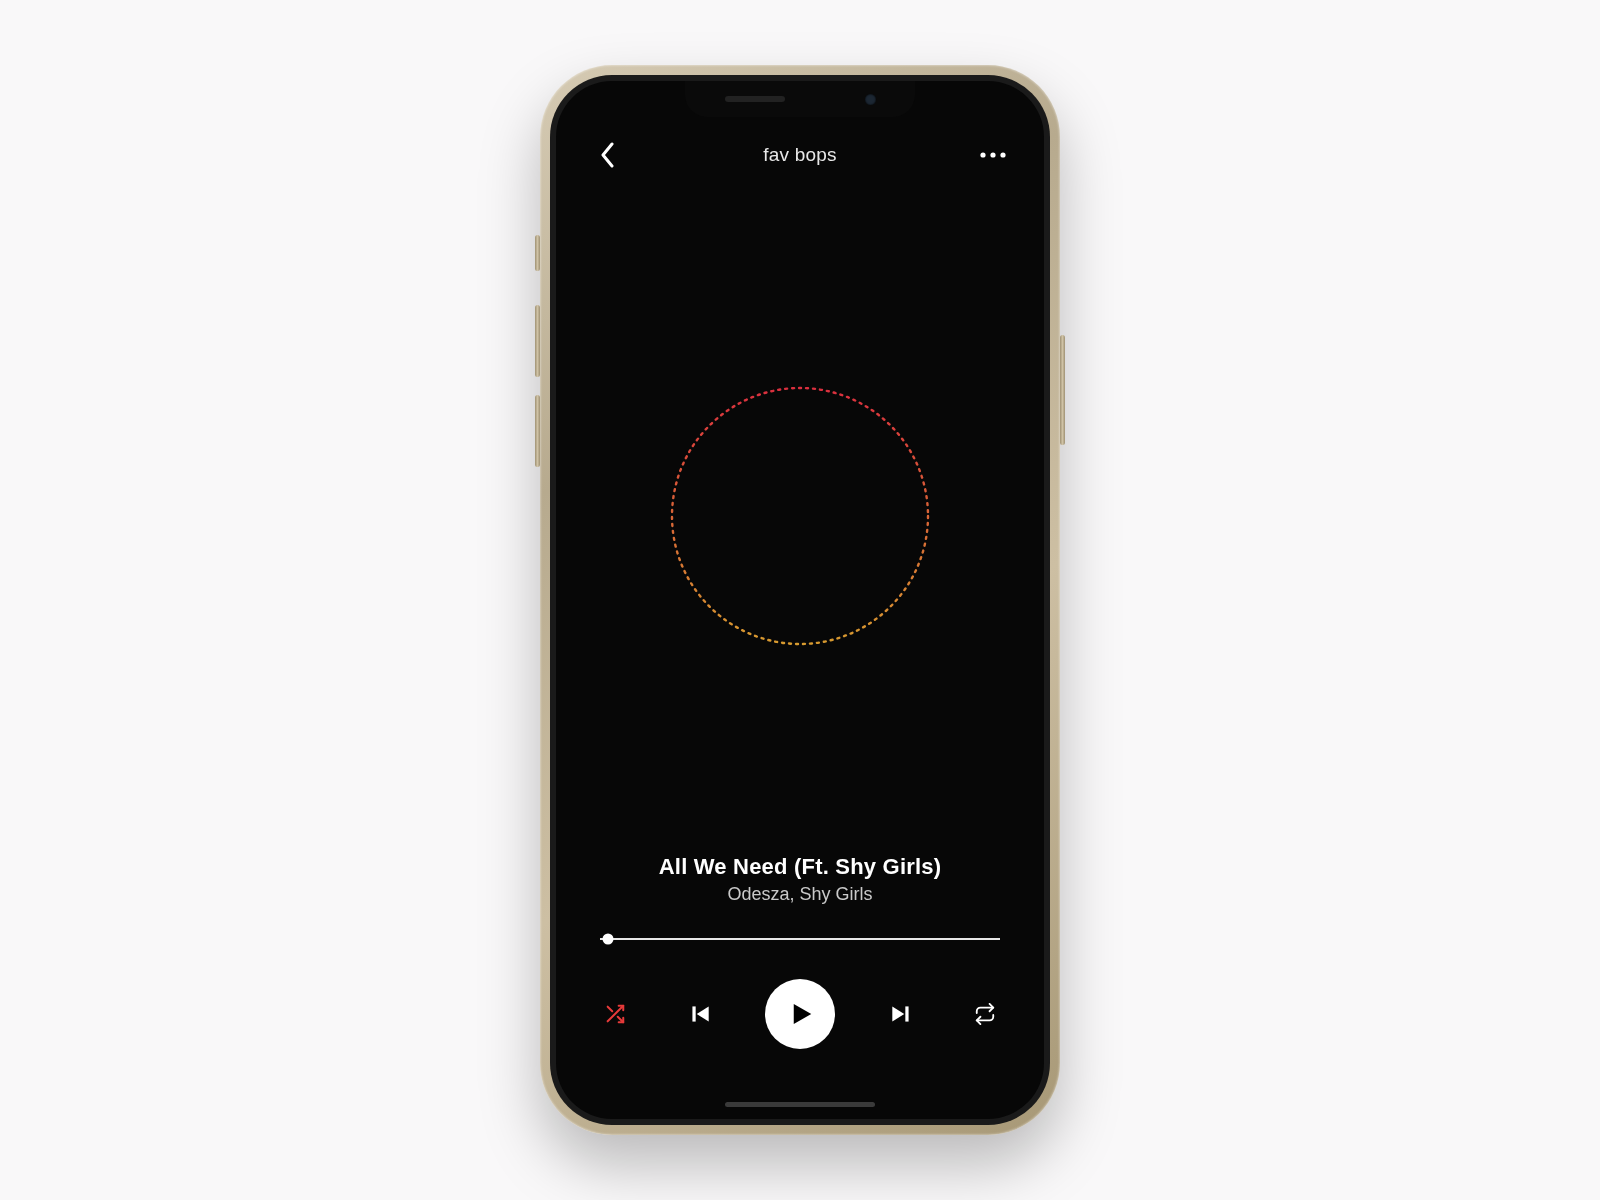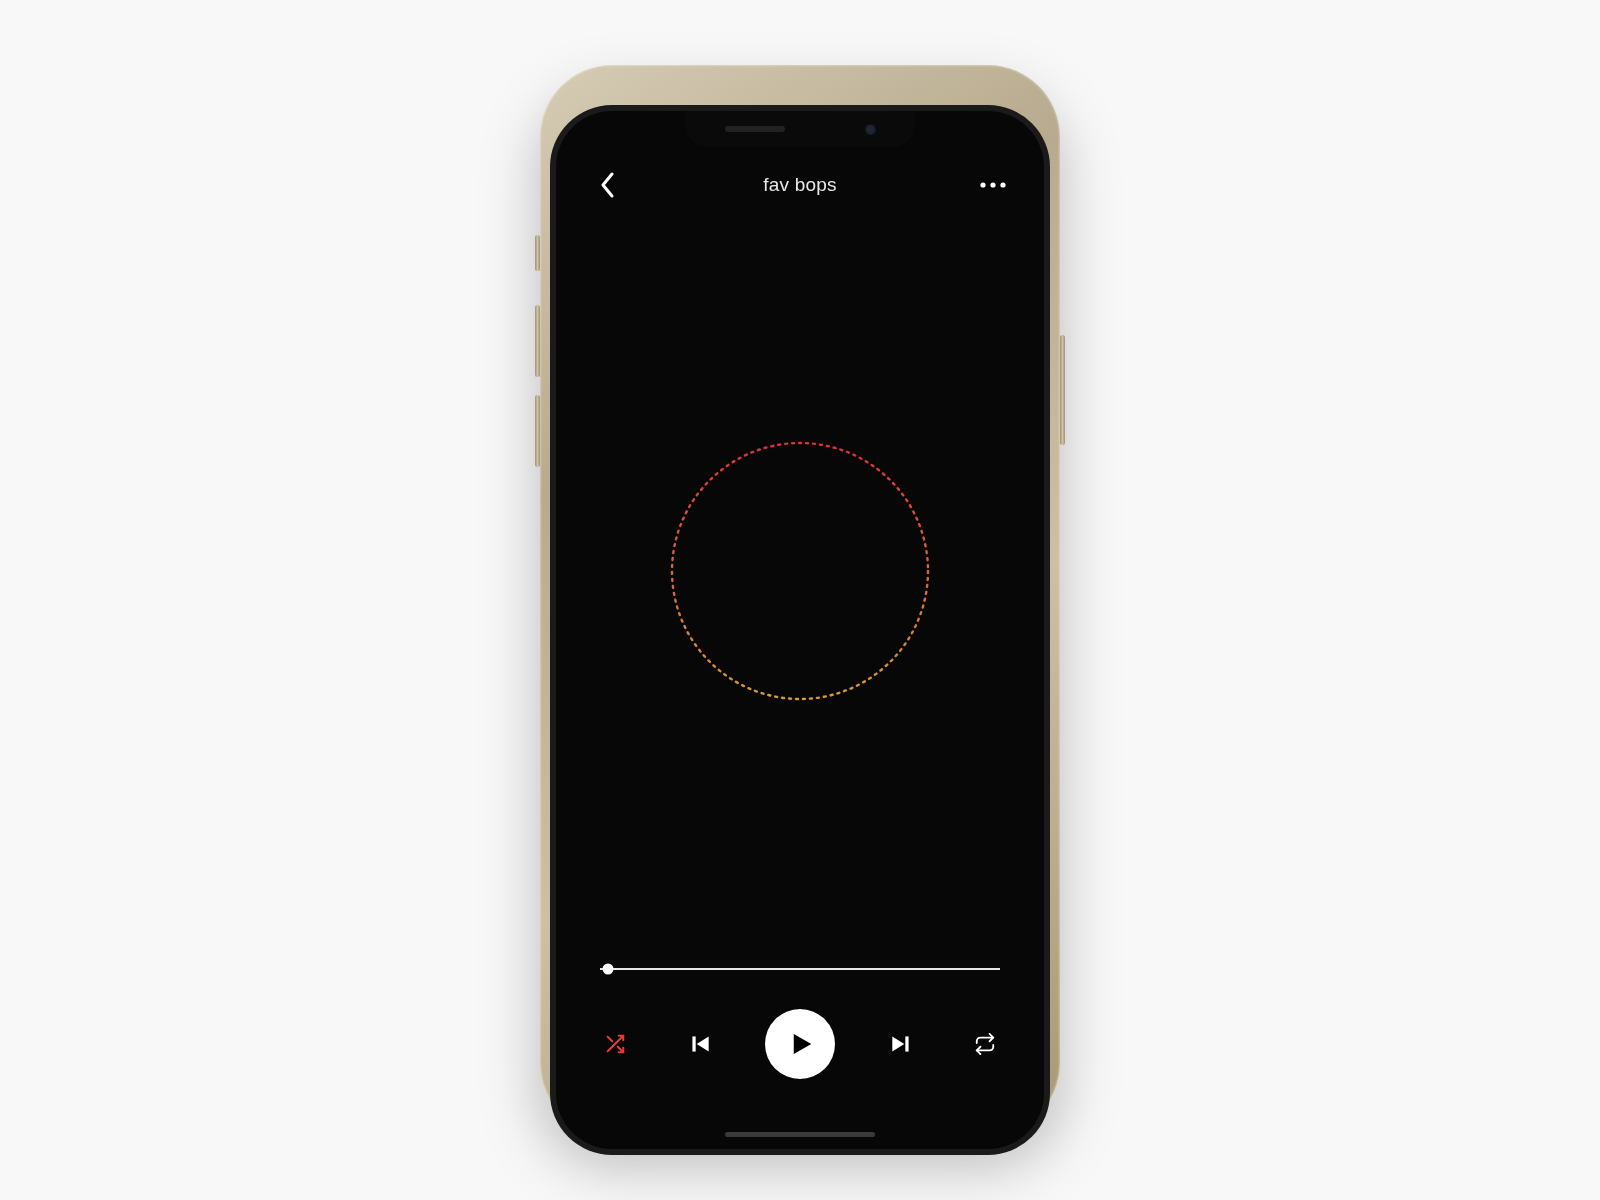--- a/index.html
+++ b/index.html
@@ -23,21 +23,20 @@
     box-shadow:
       0 30px 60px rgba(0,0,0,.25),
       inset 0 0 2px 1px rgba(255,255,255,.35);
   }
   .device-inner {
     position: relative;
     width: 100%; height: 100%;
     border-radius: 62px;
     background: #1a1a1a;
     padding: 6px;
-    margin-top: 30px;
   }
   .screen {
     position: relative;
     width: 100%; height: 100%;
     border-radius: 56px;
     background: #070707;
     overflow: hidden;
     color: #fff;
     display: flex;
     flex-direction: column;
@@ -193,20 +192,24 @@
           <defs>
             <linearGradient id="vizgrad" x1="0" y1="0" x2="0" y2="1">
               <stop offset="0%" stop-color="#da2f3e"></stop>
               <stop offset="100%" stop-color="#d79a2f"></stop>
             </linearGradient>
           </defs>
           <circle cx="150" cy="150" r="128" fill="none" stroke="url(#vizgrad)" stroke-width="2.4" stroke-dasharray="2 5" stroke-linecap="round"></circle>
         </svg>
       </div>
 
+      <div class="track-info">
+        <div class="track-title">All We Need (Ft. Shy Girls)</div>
+        <div class="track-artist">Odesza, Shy Girls</div>
+      </div>
 
       <div class="progress">
         <div class="progress-line"></div>
         <div class="progress-knob" style="left:2%"></div>
       </div>
 
       <div class="controls">
 
         <div class="ctl shuffle">
           <svg width="22" height="22" viewBox="0 0 24 24" fill="none" stroke="currentColor" stroke-width="2.2" stroke-linecap="round" stroke-linejoin="round">

